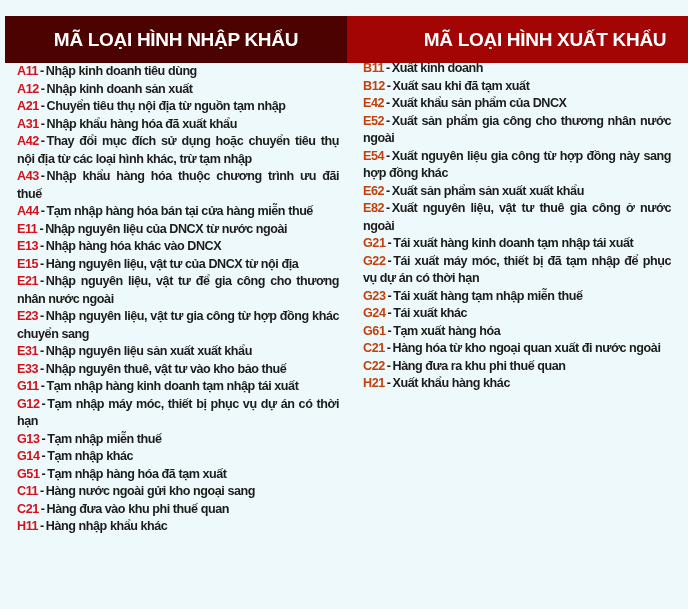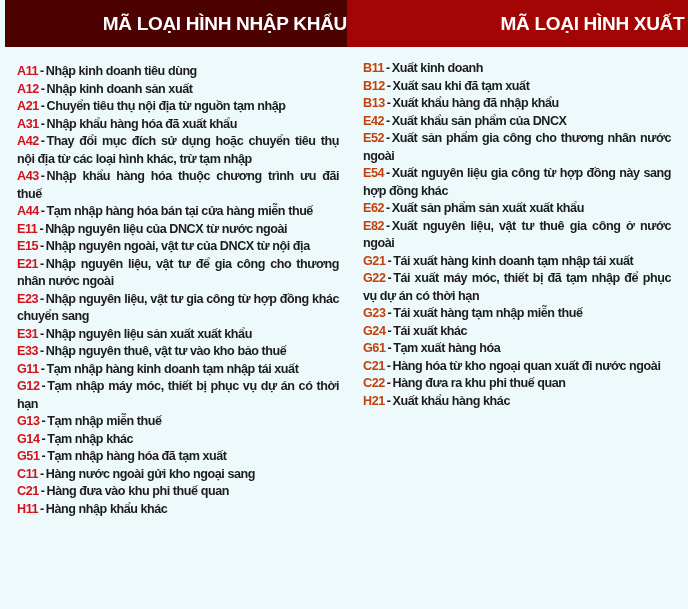--- a/index.html
+++ b/index.html
@@ -3,22 +3,22 @@
 <meta charset="utf-8">
 <style>
   html, body { margin: 0; padding: 0; }
   body {
     width: 688px; height: 609px; overflow: hidden;
     background: #eef9fb;
     font-family: "Liberation Sans", "DejaVu Sans", sans-serif;
     position: relative;
   }
   .header {
-    position: absolute; top: 0; height: 47px;
-    display: flex; align-items: center; justify-content: flex-end;
+    position: absolute; top: 16px; height: 47px;
+    display: flex; align-items: center; justify-content: center;
     color: #ffffff; font-weight: bold; font-size: 19px;
     letter-spacing: -0.3px;
     font-family: "Liberation Sans", sans-serif;
   }
   .header.import { left: 5px; width: 342px; background: #4d0202; }
   .header.export { left: 347px; width: 396px; background: #a30404; }
   .col {
     position: absolute; top: 63px;
     font-size: 12.6px; line-height: 17.5px; color: #1c1c1c;
     font-weight: bold; letter-spacing: -0.45px;
@@ -43,38 +43,38 @@
 
 <div class="col left" id="import-list">
     <p class="item"><span class="code">A11</span><span class="sep">-</span><span class="desc">Nhập kinh doanh tiêu dùng</span></p>
     <p class="item"><span class="code">A12</span><span class="sep">-</span><span class="desc">Nhập kinh doanh sản xuất</span></p>
     <p class="item"><span class="code">A21</span><span class="sep">-</span><span class="desc">Chuyển tiêu thụ nội địa từ nguồn tạm nhập</span></p>
     <p class="item"><span class="code">A31</span><span class="sep">-</span><span class="desc">Nhập khẩu hàng hóa đã xuất khẩu</span></p>
     <p class="item"><span class="code">A42</span><span class="sep">-</span><span class="desc">Thay đổi mục đích sử dụng hoặc chuyển tiêu thụ nội địa từ các loại hình khác, trừ tạm nhập</span></p>
     <p class="item"><span class="code">A43</span><span class="sep">-</span><span class="desc">Nhập khẩu hàng hóa thuộc chương trình ưu đãi thuế</span></p>
     <p class="item"><span class="code">A44</span><span class="sep">-</span><span class="desc">Tạm nhập hàng hóa bán tại cửa hàng miễn thuế</span></p>
     <p class="item"><span class="code">E11</span><span class="sep">-</span><span class="desc">Nhập nguyên liệu của DNCX từ nước ngoài</span></p>
-    <p class="item"><span class="code">E15</span><span class="sep">-</span><span class="desc">Nhập nguyên ngoài, vật tư của DNCX từ nội địa</span></p>
+    <p class="item"><span class="code">E13</span><span class="sep">-</span><span class="desc">Nhập hàng hóa khác vào DNCX</span></p>
+    <p class="item"><span class="code">E15</span><span class="sep">-</span><span class="desc">Hàng nguyên liệu, vật tư của DNCX từ nội địa</span></p>
     <p class="item"><span class="code">E21</span><span class="sep">-</span><span class="desc">Nhập nguyên liệu, vật tư để gia công cho thương nhân nước ngoài</span></p>
     <p class="item"><span class="code">E23</span><span class="sep">-</span><span class="desc">Nhập nguyên liệu, vật tư gia công từ hợp đồng khác chuyển sang</span></p>
     <p class="item"><span class="code">E31</span><span class="sep">-</span><span class="desc">Nhập nguyên liệu sản xuất xuất khẩu</span></p>
     <p class="item"><span class="code">E33</span><span class="sep">-</span><span class="desc">Nhập nguyên thuê, vật tư vào kho bảo thuế</span></p>
     <p class="item"><span class="code">G11</span><span class="sep">-</span><span class="desc">Tạm nhập hàng kinh doanh tạm nhập tái xuất</span></p>
     <p class="item"><span class="code">G12</span><span class="sep">-</span><span class="desc">Tạm nhập máy móc, thiết bị phục vụ dự án có thời hạn</span></p>
     <p class="item"><span class="code">G13</span><span class="sep">-</span><span class="desc">Tạm nhập miễn thuế</span></p>
     <p class="item"><span class="code">G14</span><span class="sep">-</span><span class="desc">Tạm nhập khác</span></p>
     <p class="item"><span class="code">G51</span><span class="sep">-</span><span class="desc">Tạm nhập hàng hóa đã tạm xuất</span></p>
     <p class="item"><span class="code">C11</span><span class="sep">-</span><span class="desc">Hàng nước ngoài gửi kho ngoại sang</span></p>
     <p class="item"><span class="code">C21</span><span class="sep">-</span><span class="desc">Hàng đưa vào khu phi thuế quan</span></p>
     <p class="item"><span class="code">H11</span><span class="sep">-</span><span class="desc">Hàng nhập khẩu khác</span></p>
   </div>
 <div class="col right" id="export-list">
     <p class="item"><span class="code">B11</span><span class="sep">-</span><span class="desc">Xuất kinh doanh</span></p>
     <p class="item"><span class="code">B12</span><span class="sep">-</span><span class="desc">Xuất sau khi đã tạm xuất</span></p>
-    <p class="item"><span class="code">B13</span><span class="sep">-</span><span class="desc">Xuất khẩu hàng đã nhập khẩu</span></p>
     <p class="item"><span class="code">E42</span><span class="sep">-</span><span class="desc">Xuất khẩu sản phẩm của DNCX</span></p>
     <p class="item"><span class="code">E52</span><span class="sep">-</span><span class="desc">Xuất sản phẩm gia công cho thương nhân nước ngoài</span></p>
     <p class="item"><span class="code">E54</span><span class="sep">-</span><span class="desc">Xuất nguyên liệu gia công từ hợp đồng này sang hợp đồng khác</span></p>
     <p class="item"><span class="code">E62</span><span class="sep">-</span><span class="desc">Xuất sản phẩm sản xuất xuất khẩu</span></p>
     <p class="item"><span class="code">E82</span><span class="sep">-</span><span class="desc">Xuất nguyên liệu, vật tư thuê gia công ở nước ngoài</span></p>
     <p class="item"><span class="code">G21</span><span class="sep">-</span><span class="desc">Tái xuất hàng kinh doanh tạm nhập tái xuất</span></p>
     <p class="item"><span class="code">G22</span><span class="sep">-</span><span class="desc">Tái xuất máy móc, thiết bị đã tạm nhập để phục vụ dự án có thời hạn</span></p>
     <p class="item"><span class="code">G23</span><span class="sep">-</span><span class="desc">Tái xuất hàng tạm nhập miễn thuế</span></p>
     <p class="item"><span class="code">G24</span><span class="sep">-</span><span class="desc">Tái xuất khác</span></p>
     <p class="item"><span class="code">G61</span><span class="sep">-</span><span class="desc">Tạm xuất hàng hóa</span></p>

